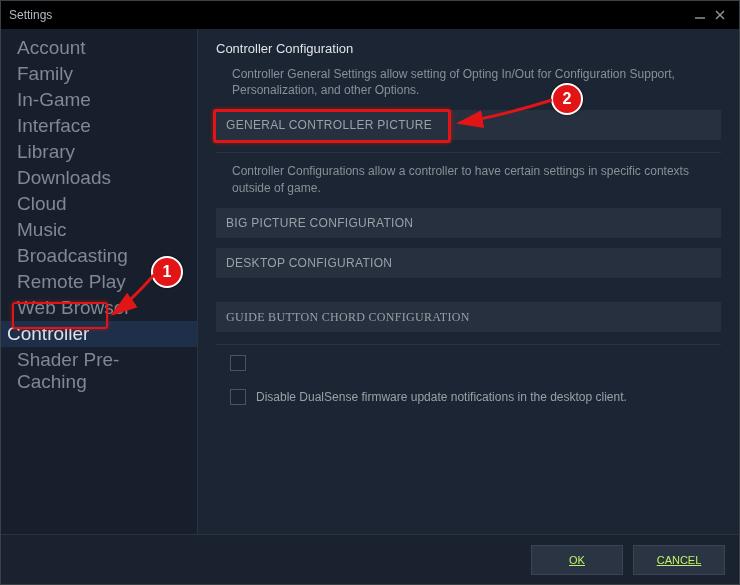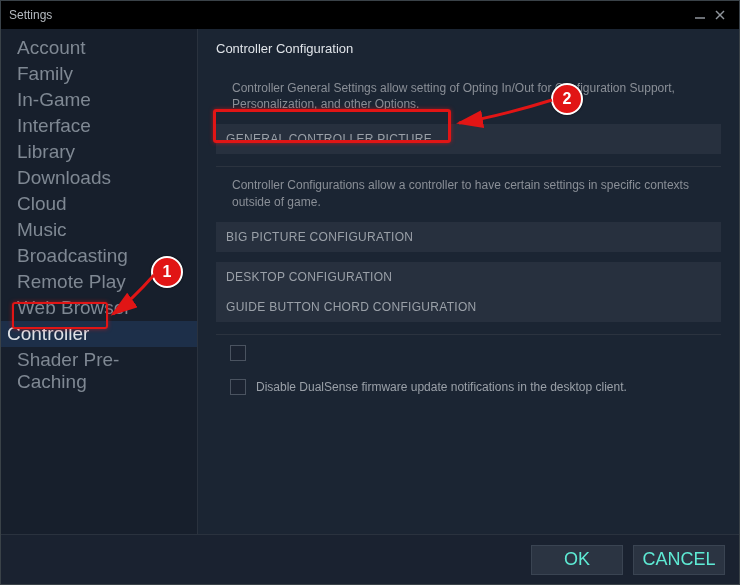--- a/index.html
+++ b/index.html
@@ -34,21 +34,21 @@
     cursor: pointer;
     line-height: 22px;
   }
   .sidebar-item.active { background: #1d2f49; color: #dfe3e8; padding-left: 6px; }
   .content {
     flex: 1;
     padding: 12px 18px 12px 18px;
     background: #1b2533;
     overflow:hidden;
   }
-  .heading { font-size: 13px; color: #dfe3e8; margin-bottom: 24px; }
+  .heading { font-size: 13px; color: #dfe3e8; margin-bottom: 10px; }
   .desc { font-size: 12px; color: #8a8f97; line-height: 1.35; margin: 6px 0 12px 16px; }
   .btn {
     display:block;
     width: 100%;
     max-width: 508px;
     height: 30px;
     line-height: 30px;
     padding: 0 10px;
     background: #27303e;
     color: #9aa0a8;
@@ -75,23 +75,23 @@
   .footer {
     position:absolute; left:0; right:0; bottom:0;
     height:50px;
     display:flex; align-items:center; justify-content:flex-end;
     gap:10px; padding:0 14px;
     background:#1a2230;
     border-top:1px solid #2a323e;
   }
   .footer-btn {
     min-width: 92px; height: 30px;
-    background:#2b3442; color:#5eead4;
+    background:#2b3442; color:#bef264;
     border:1px solid #3a4452;
-    font-size:18px; cursor:pointer;
+    font-size:11px; cursor:pointer;text-decoration:underline;
   }
 
   
   .anno-highlight-1 {
     position:absolute;
     left: 11px; top: 301px;
     width: 96px; height: 27px;
     border: 2px solid #e11515;
     border-radius: 3px;
     box-shadow: 0 0 4px rgba(225,21,21,0.6);
@@ -163,21 +163,21 @@
 
       <button class="btn">GENERAL CONTROLLER PICTURE</button>
 
       <hr class="sep">
 
       <div class="desc">Controller Configurations allow a controller to have certain settings in specific contexts outside of game.</div>
 
       <div id="cfg-buttons">
           <button class="btn">BIG PICTURE CONFIGURATION</button>
           <button class="btn" style="margin-top: 10px;">DESKTOP CONFIGURATION</button>
-          <button class="btn" style="margin-top: 0;">GUIDE BUTTON CHORD CONFIGURATION</button>
+          <button class="btn" style="margin-top: 24px; font-family: Liberation Serif, serif;">GUIDE BUTTON CHORD CONFIGURATION</button>
         </div>
 
       <hr class="sep group-spacing">
 
       <div id="checkboxes">
           <label class="checkbox-row">
             <span class="cb-box"></span>
           </label>
           <label class="checkbox-row">
             <span class="cb-box"></span>

